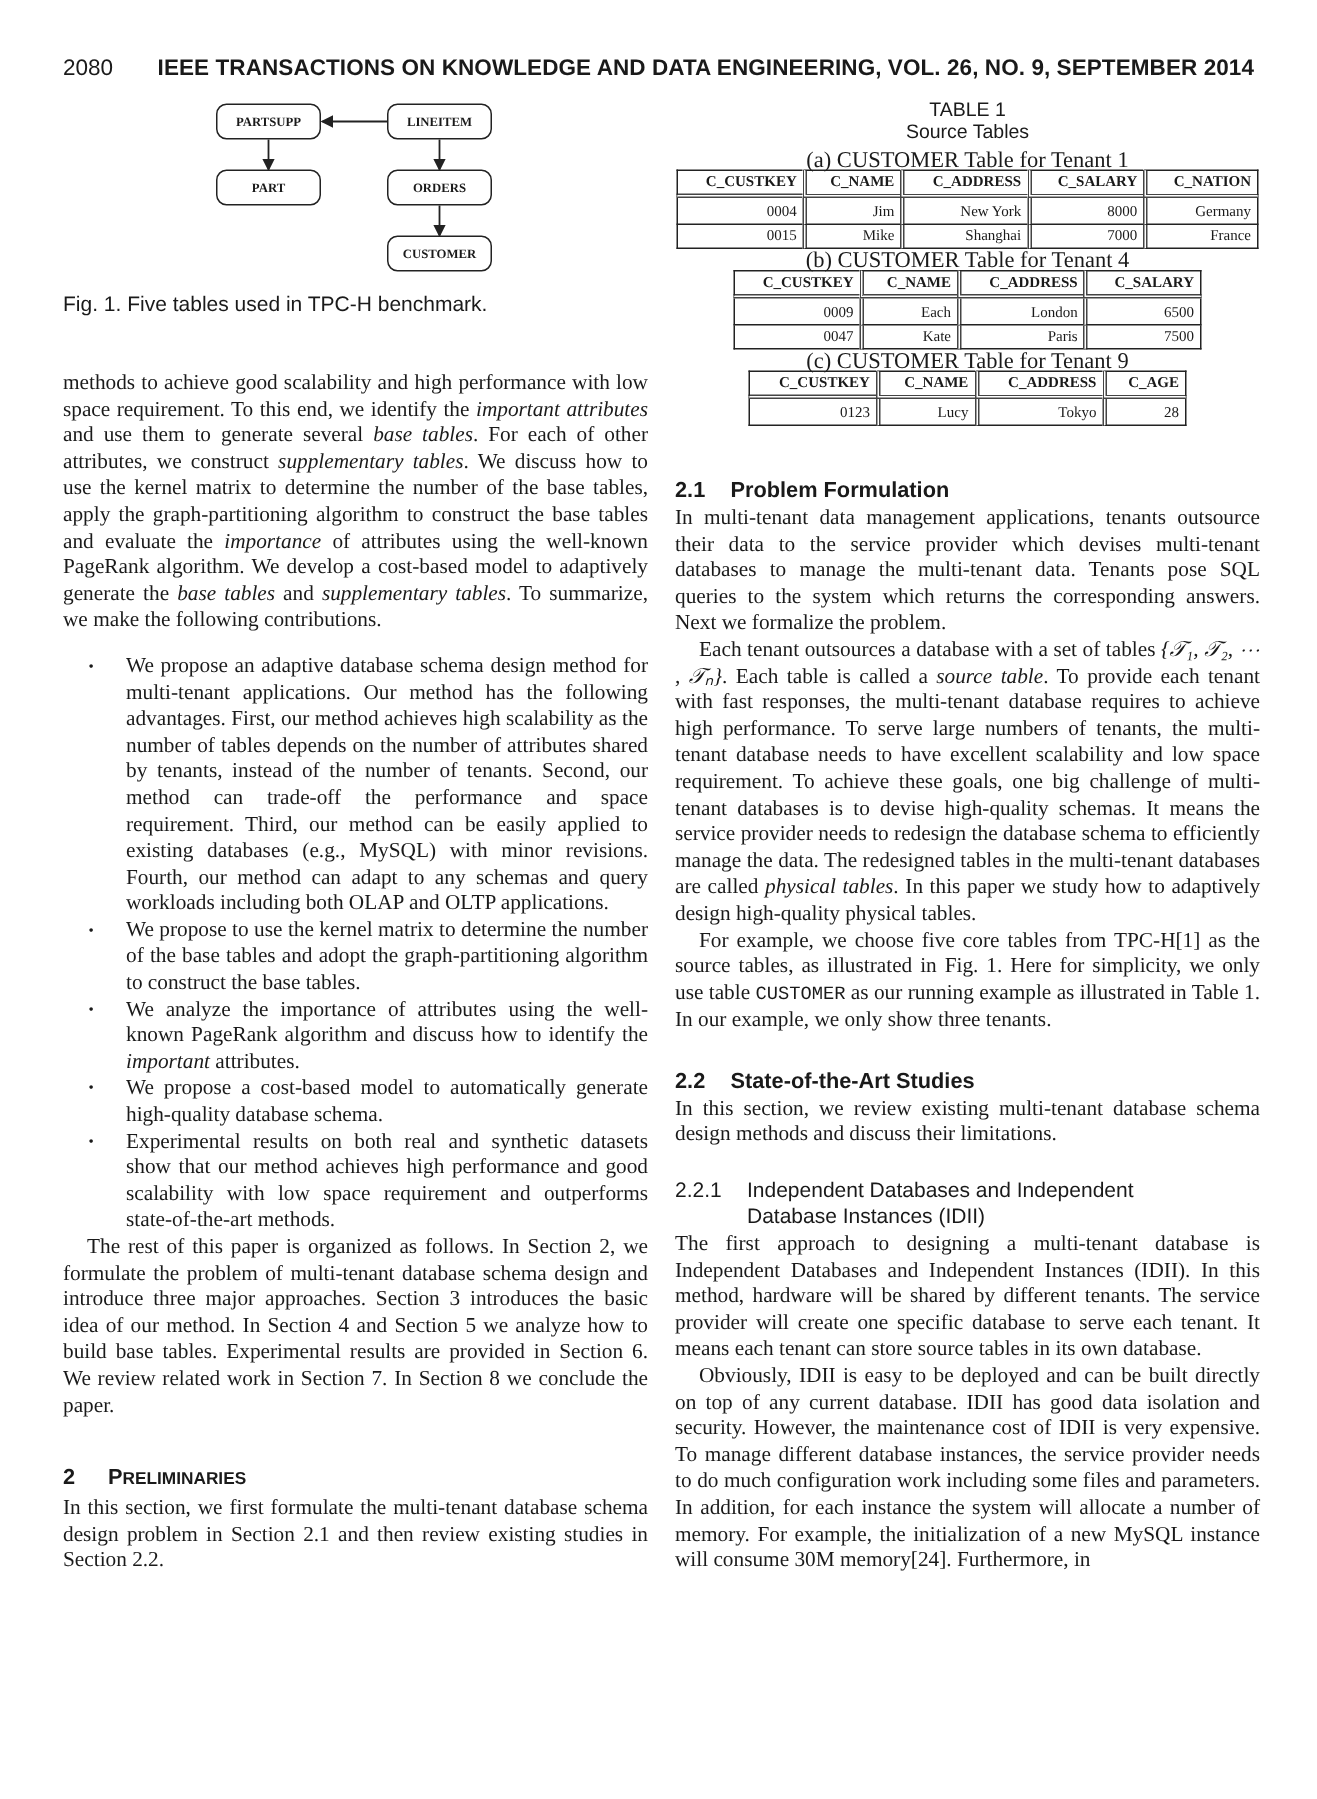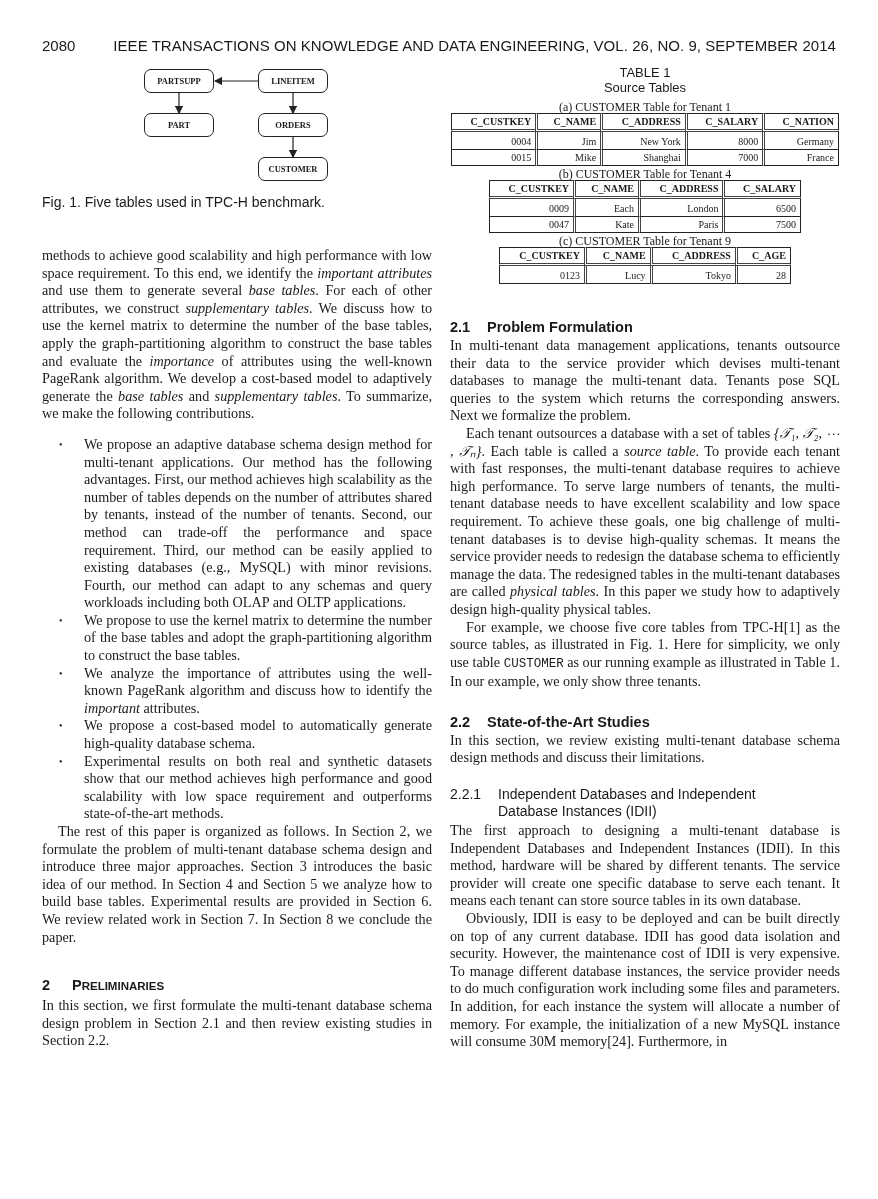--- a/index.html
+++ b/index.html
@@ -3,21 +3,21 @@
 <meta charset="utf-8">
 <style>
   html, body { margin: 0; padding: 0; background: #ffffff; }
   body { width: 878px; height: 1199px; position: relative; overflow: hidden; color: #1a1a1a; }
   .page { position: absolute; left: 0; top: 0; width: 878px; height: 1199px; }
   .sans { font-family: "Liberation Sans", "DejaVu Sans", sans-serif; }
   .mono { font-family: "Liberation Mono", "DejaVu Sans Mono", monospace; }
 
   .header { position: absolute; top: 37px; left: 42px; right: 42px; height: 14px; font-size: 15px; }
   .header .pgno { position: absolute; left: 0; top: 0; }
-  .header .journal { position: absolute; right: 0; top: 0; letter-spacing: 0.05px; }
+  .header .journal { position: absolute; right: 0; top: 0; letter-spacing: 0.05px; font-weight: bold; }
 
   .col-left { position: absolute; left: 42px; top: 60px; width: 390px; }
   .col-right { position: absolute; left: 450px; top: 60px; width: 390px; }
 
   
   .figure { position: relative; height: 190px; }
   .node { position: absolute; width: 70px; height: 24px; border: 1.2px solid #222; border-radius: 7px;
           font-family: "Liberation Serif", serif; font-weight: bold; font-size: 8.5px; display: flex;
           align-items: center; justify-content: center; background: #fff; box-sizing: border-box; }
   .fig-svg { position: absolute; left: 0; top: 0; }
@@ -34,21 +34,21 @@
 
   .sec-head { font-family: "Liberation Sans", sans-serif; font-weight: bold; font-size: 14.5px; margin: 0; }
   .sec-head .num { display: inline-block; width: 30px; }
   .smallcaps-big { font-size: 14.5px; }
   .smallcaps-small { font-size: 11.5px; }
   .subsub-head { font-family: "Liberation Sans", sans-serif; font-size: 14px; line-height: 17px; margin: 0; display: flex; }
   .subsub-head .num { width: 48px; flex: none; }
 
   
   .table-title { text-align: center; font-size: 13px; line-height: 15px; margin-top: 5px; }
-  .sub-caption { font-family: "Liberation Serif", serif; font-size: 12px; text-align: center; line-height: 11px; }
+  .sub-caption { font-family: "Liberation Serif", serif; font-size: 15px; text-align: center; line-height: 11px; }
   table.src { border-collapse: separate; border-spacing: 0; margin: 0 auto; font-family: "Liberation Serif", serif; font-size: 10px; }
   table.src th, table.src td { text-align: right; padding: 0 4px; height: 15px; }
   table.src th { font-weight: bold; border-top: 1.2px solid #222; border-bottom: 3px double #444; }
   table.src td { border-bottom: 1px solid #222; }
   table.src th, table.src td { border-left: 3px double #444; }
   table.src th:first-child, table.src td:first-child { border-left: 1.2px solid #222; }
   table.src th:last-child, table.src td:last-child { border-right: 1.2px solid #222; }
   table.src tr.first td { padding-top: 2px; }
 </style>
 </head>

